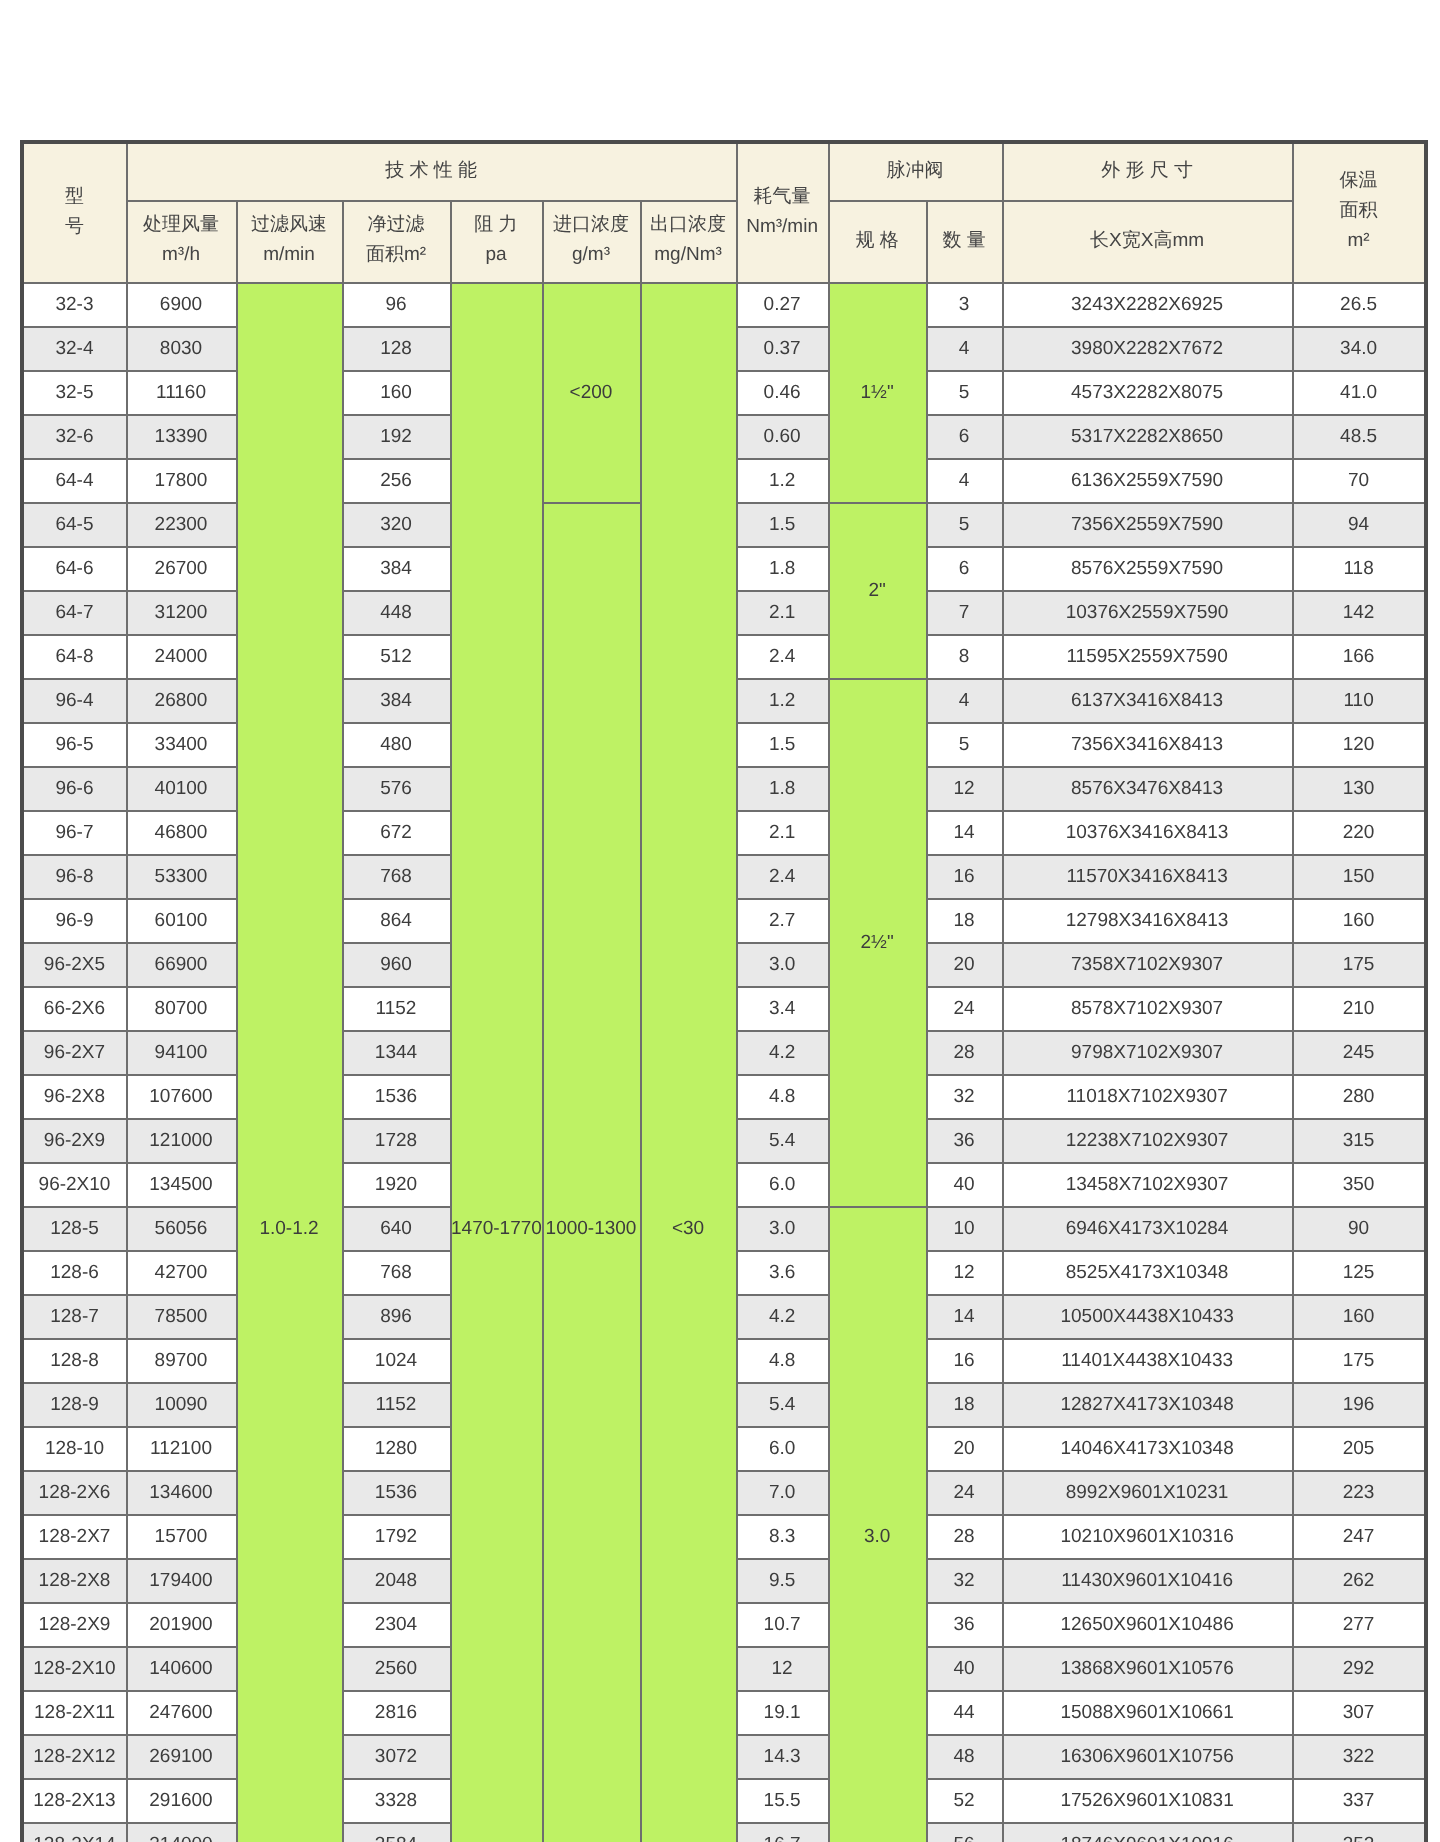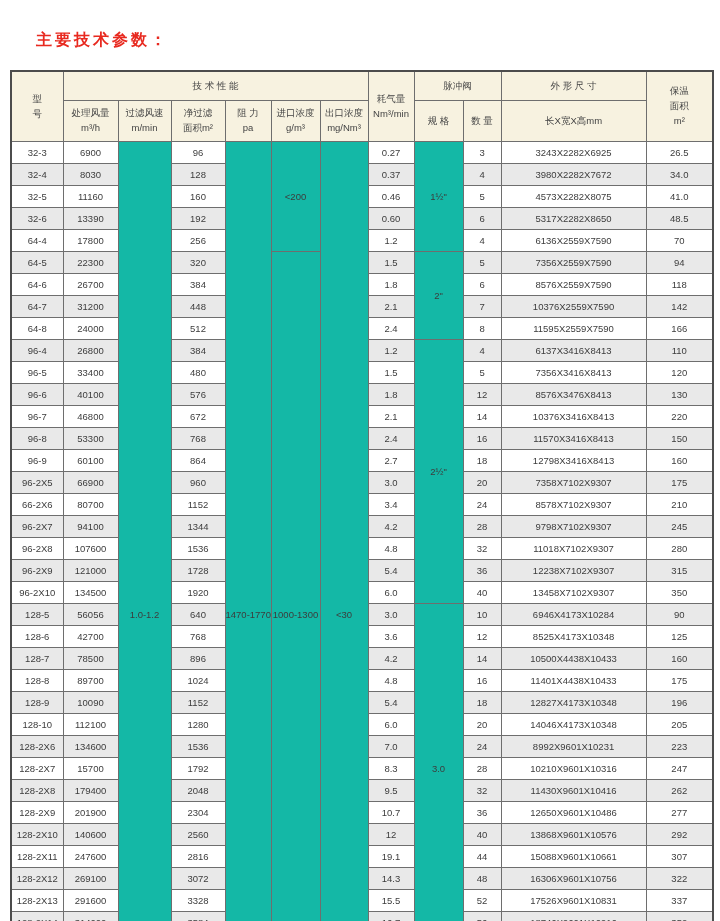--- a/index.html
+++ b/index.html
@@ -11,30 +11,29 @@
              border-collapse:collapse;table-layout:fixed;
              border:2px solid #4c4c4c;border-bottom-width:3px;}
   th,td{border:1px solid #6e6e6e;text-align:center;vertical-align:middle;
         padding:0;color:#3c3c3c;overflow:hidden;}
   th{background:#f7f2e0;font-weight:normal;font-size:9.5px;line-height:1.55;
      white-space:pre-line;color:#444;}
   tr.h1 th{height:28px;}
   tr.h2 th{height:40px;}
   td{height:21px;font-size:9.5px;line-height:21px;background:#ffffff;white-space:nowrap;}
   td.z{background:#e9e9e9;}
-  td.mc{background:#14b8a6;}
+  td.mc{background:#bef264;}
   td.nbb{border-bottom:none;}
   td.nbt{border-top:none;}
   td.vtop{vertical-align:top;line-height:21px;}
 </style>
 </head>
 <body>
 
 <div class="page">
-  <div class="title">主要技术参数：</div>
 
   <table class="spec">
     <colgroup>
       <col style="width:52px">
         <col style="width:55px">
         <col style="width:53px">
       <col style="width:54px">
         <col style="width:46px">
         <col style="width:49px">
       <col style="width:48px">

